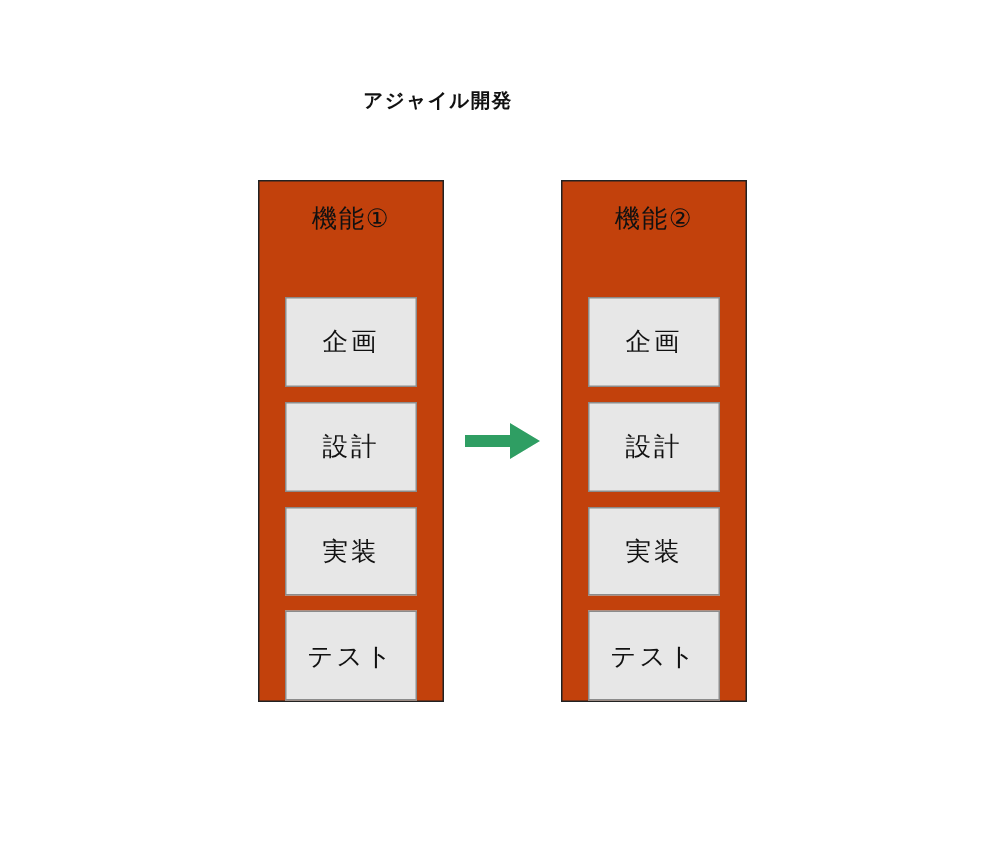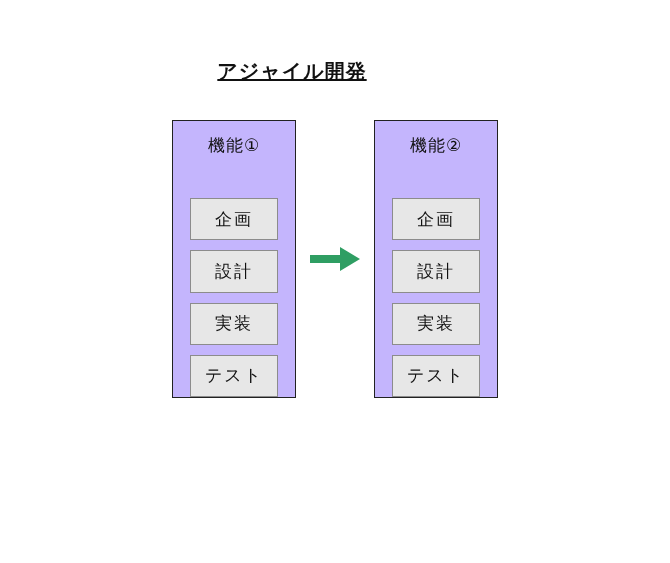--- a/index.html
+++ b/index.html
@@ -14,40 +14,39 @@
     height: 563px;
     background: #ffffff;
     overflow: hidden;
   }
   .diagram-title {
     position: absolute;
     top: 58px;
     left: 0;
     width: 584px;
     text-align: center;
-    font-size: 20px;
+    font-size: 13px;
     font-weight: bold;
     color: #111111;
     letter-spacing: 1px;
-    text-decoration: underline;
   }
   .diagram-row {
     position: absolute;
     top: 120px;
     left: 0;
     width: 670px;
     display: flex;
     justify-content: center;
     align-items: center;
   }
   .feature-column {
     width: 124px;
-    height: 278px;
+    height: 348px;
     border: 1px solid #222222;
-    background: #c4b5fd;
+    background: #c2410c;
     display: flex;
     flex-direction: column;
     align-items: center;
     box-sizing: border-box;
   }
   .col-label {
     margin-top: 13px;
     height: 24px;
     line-height: 24px;
     font-size: 17px;

